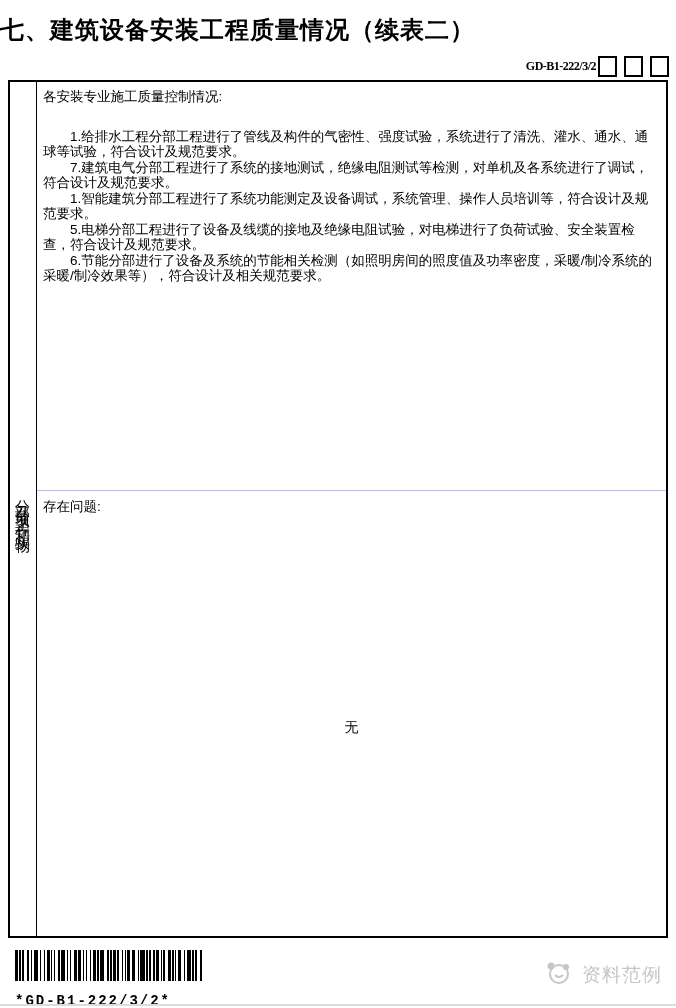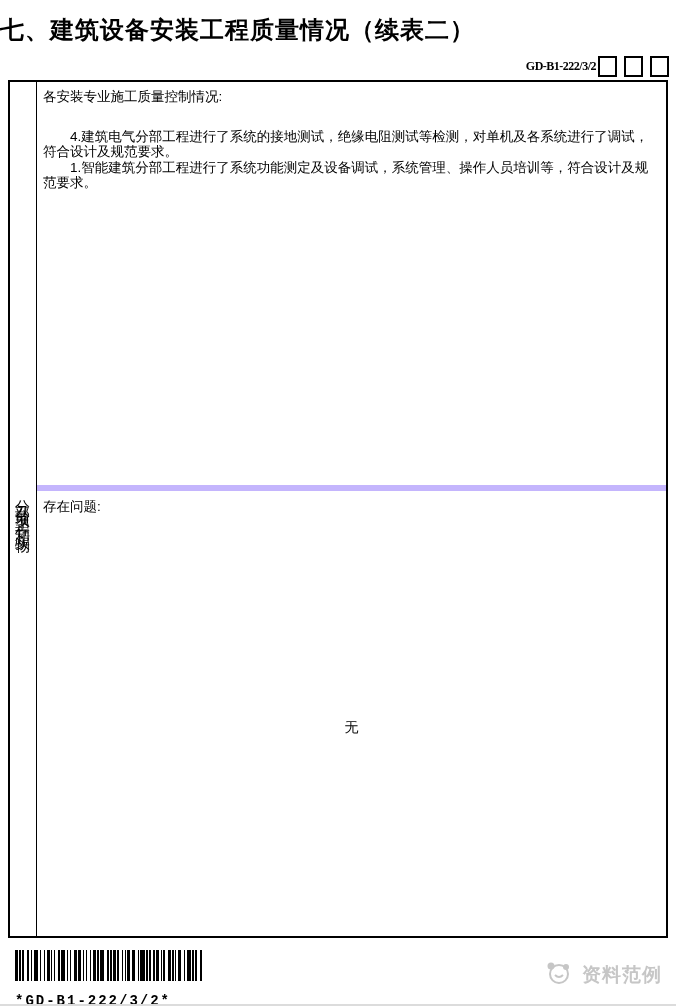--- a/index.html
+++ b/index.html
@@ -60,21 +60,21 @@
     letter-spacing: 5px;
     line-height: 27px;
   }
   .table-right {
     flex: 1;
     display: flex;
     flex-direction: column;
   }
   .section-control-cell {
     height: 409px;
-    border-bottom: 6px solid #c4b5fd;
+    border-bottom: 1px solid #c4b5fd;
     padding: 7px 6px 0 6px;
     font-size: 13.5px;
     line-height: 15.5px;
     overflow: hidden;
   }
   .section-control-header { margin-bottom: 24px; }
   .para { text-indent: 2em; }
   .section-problems-cell {
     flex: 1;
     position: relative;
@@ -109,21 +109,21 @@
   .watermark {
     position: absolute;
     right: 14px; top: 958px;
     display: flex;
     align-items: center;
     color: #c6c6c6;
   }
   .watermark-icon { margin-right: 8px; }
   .watermark-text {
     font-size: 19px;
-    font-weight: bold;
+    font-weight: normal;
     letter-spacing: 1px;
   }
   .page-bottom-divider {
     position: absolute;
     left: 0; bottom: 2px;
     width: 100%; height: 2px;
     background: #dcdcdc;
   }
 </style>
 </head>
@@ -139,22 +139,25 @@
 </div>
 
 <div class="quality-table">
   <div class="row-header-cell">
     <div class="row-header-text">分部分项工程和实物</div>
   </div>
   <div class="table-right">
     <div class="section-control-cell">
       <div class="section-control-header">各安装专业施工质量控制情况:</div>
       <div>
-          <p class="para">4.建筑电气分部工程进行了系统的接地测试，绝缘电阻测试等检测，对单机及各系统进行了调试，符合设计及规范要求。</p>
+          <p class="para">1.给排水工程分部工程进行了管线及构件的气密性、强度试验，系统进行了清洗、灌水、通水、通球等试验，符合设计及规范要求。</p>
+          <p class="para">7.建筑电气分部工程进行了系统的接地测试，绝缘电阻测试等检测，对单机及各系统进行了调试，符合设计及规范要求。</p>
           <p class="para">1.智能建筑分部工程进行了系统功能测定及设备调试，系统管理、操作人员培训等，符合设计及规范要求。</p>
+          <p class="para">5.电梯分部工程进行了设备及线缆的接地及绝缘电阻试验，对电梯进行了负荷试验、安全装置检查，符合设计及规范要求。</p>
+          <p class="para">6.节能分部进行了设备及系统的节能相关检测（如照明房间的照度值及功率密度，采暖/制冷系统的采暖/制冷效果等），符合设计及相关规范要求。</p>
         </div>
     </div>
     <div class="section-problems-cell">
       <div>存在问题:</div>
       <div class="problems-content">无</div>
     </div>
   </div>
 </div>
 
 <div class="barcode-block">

